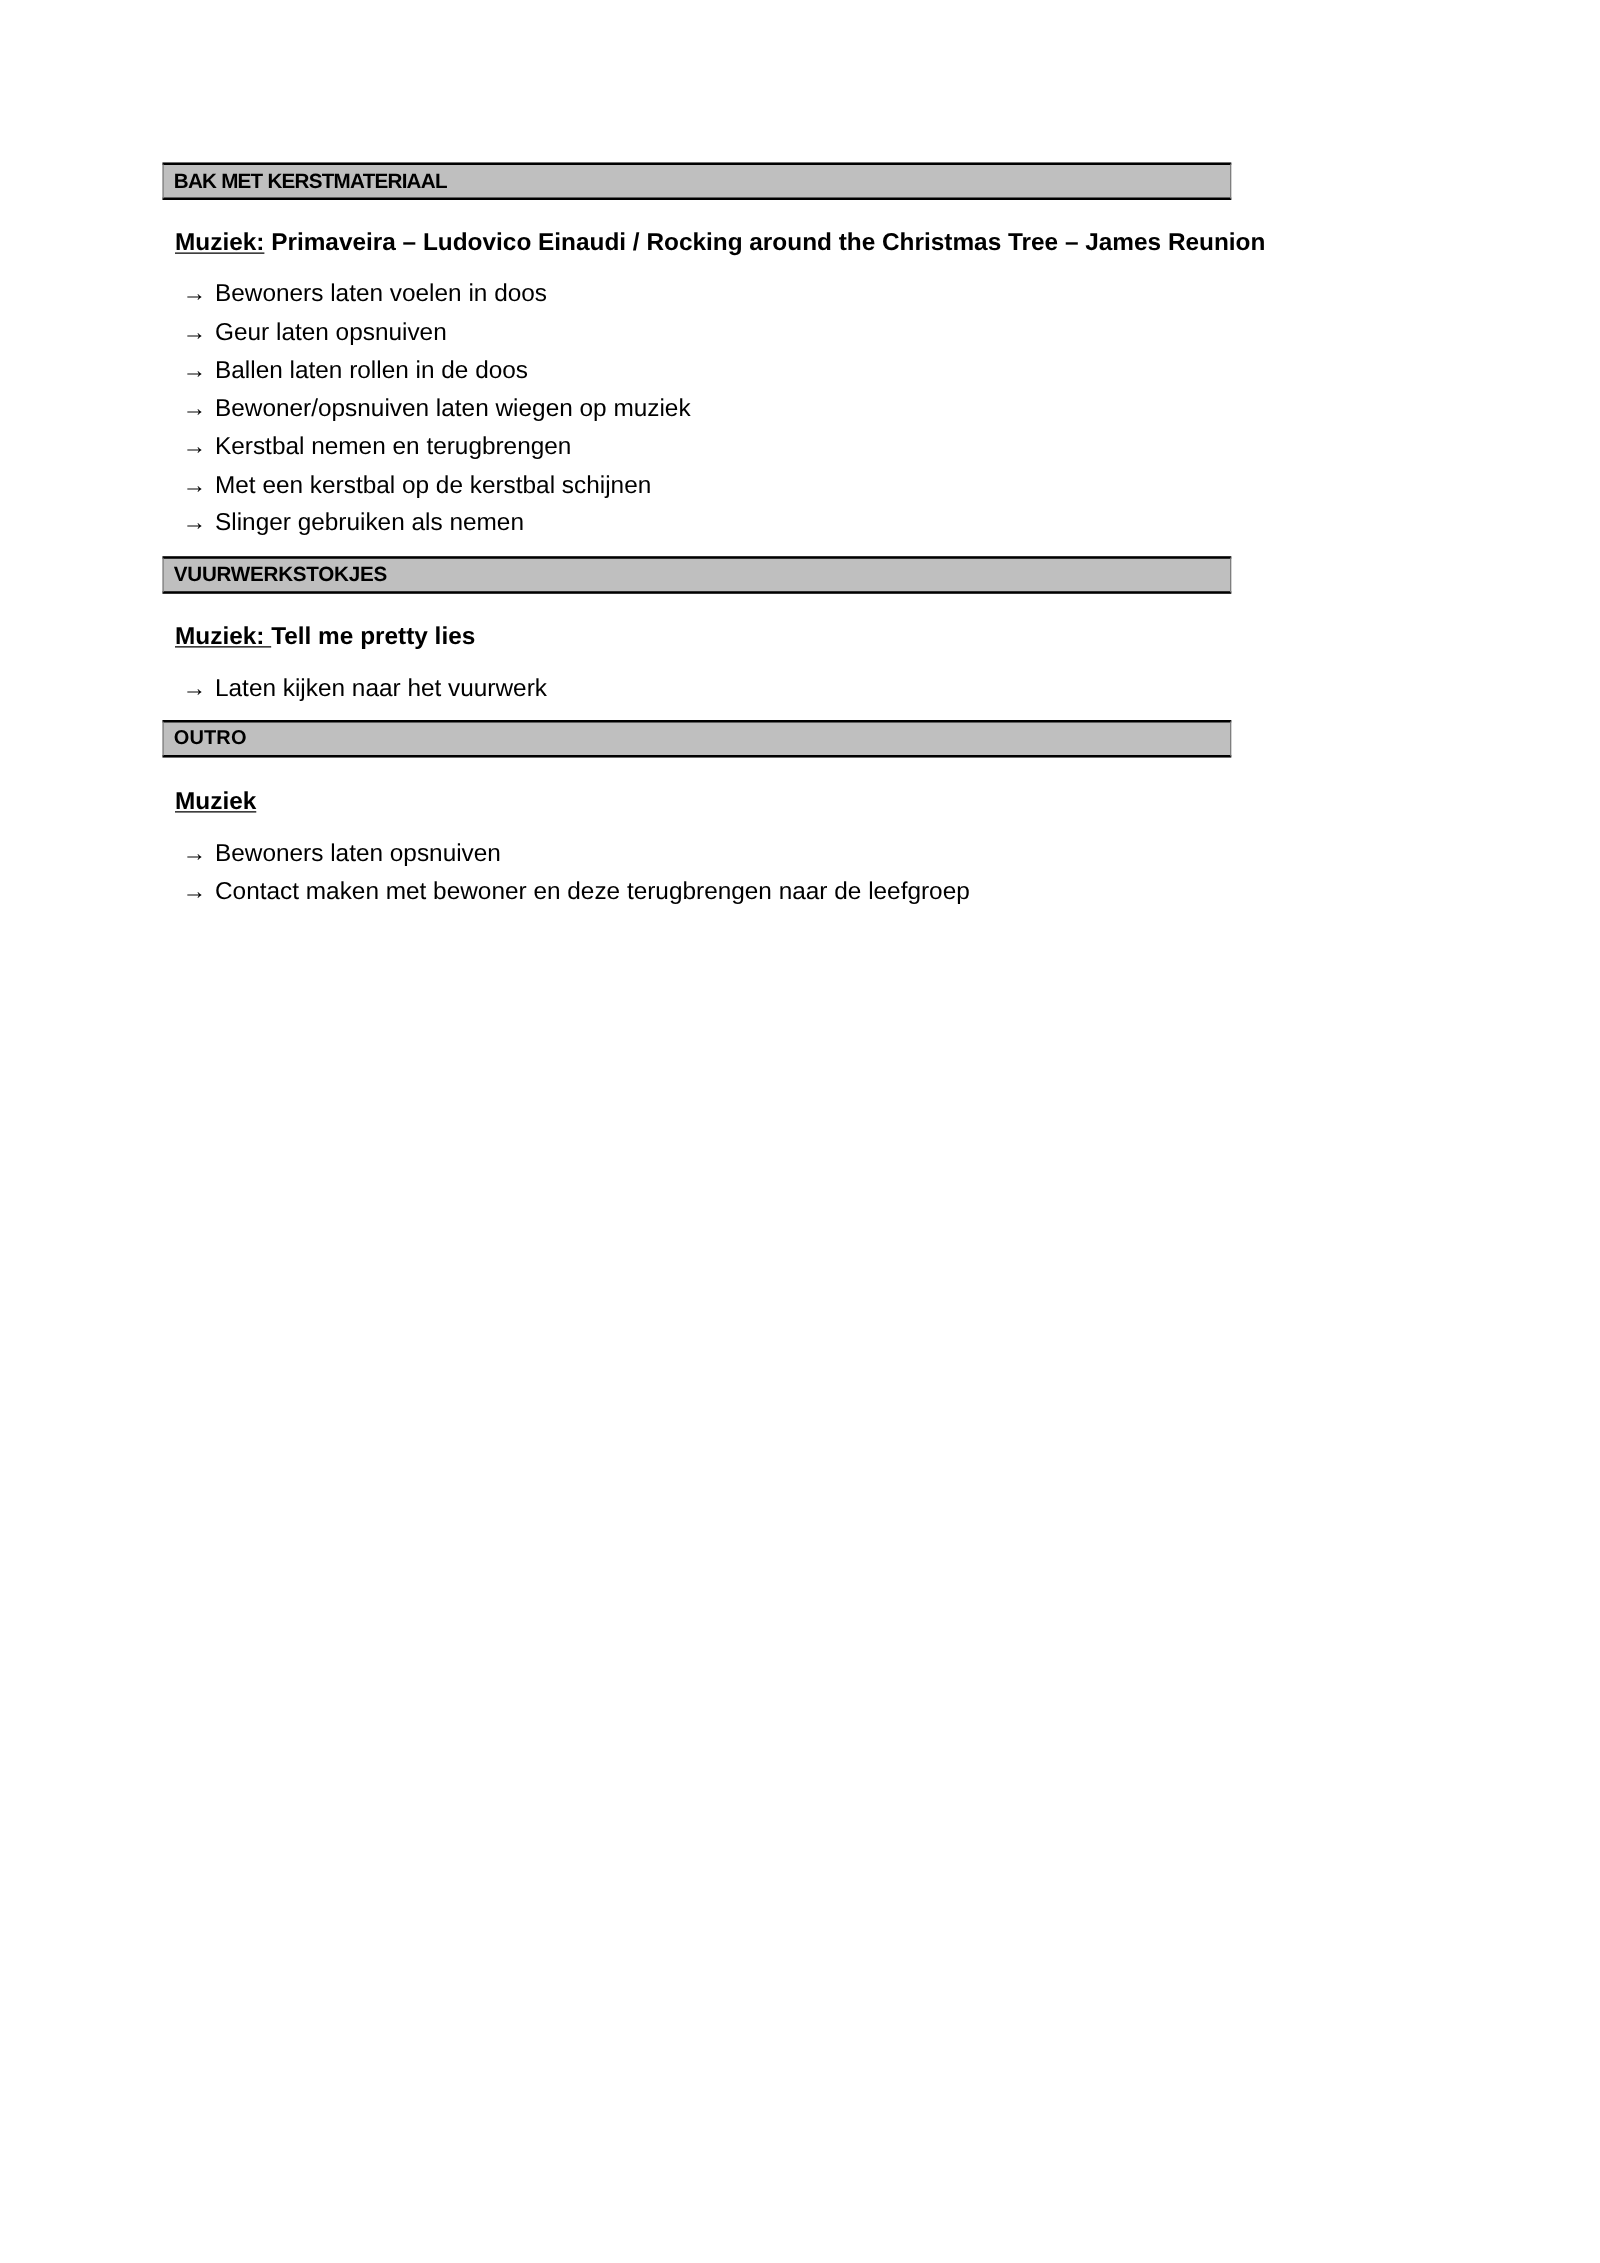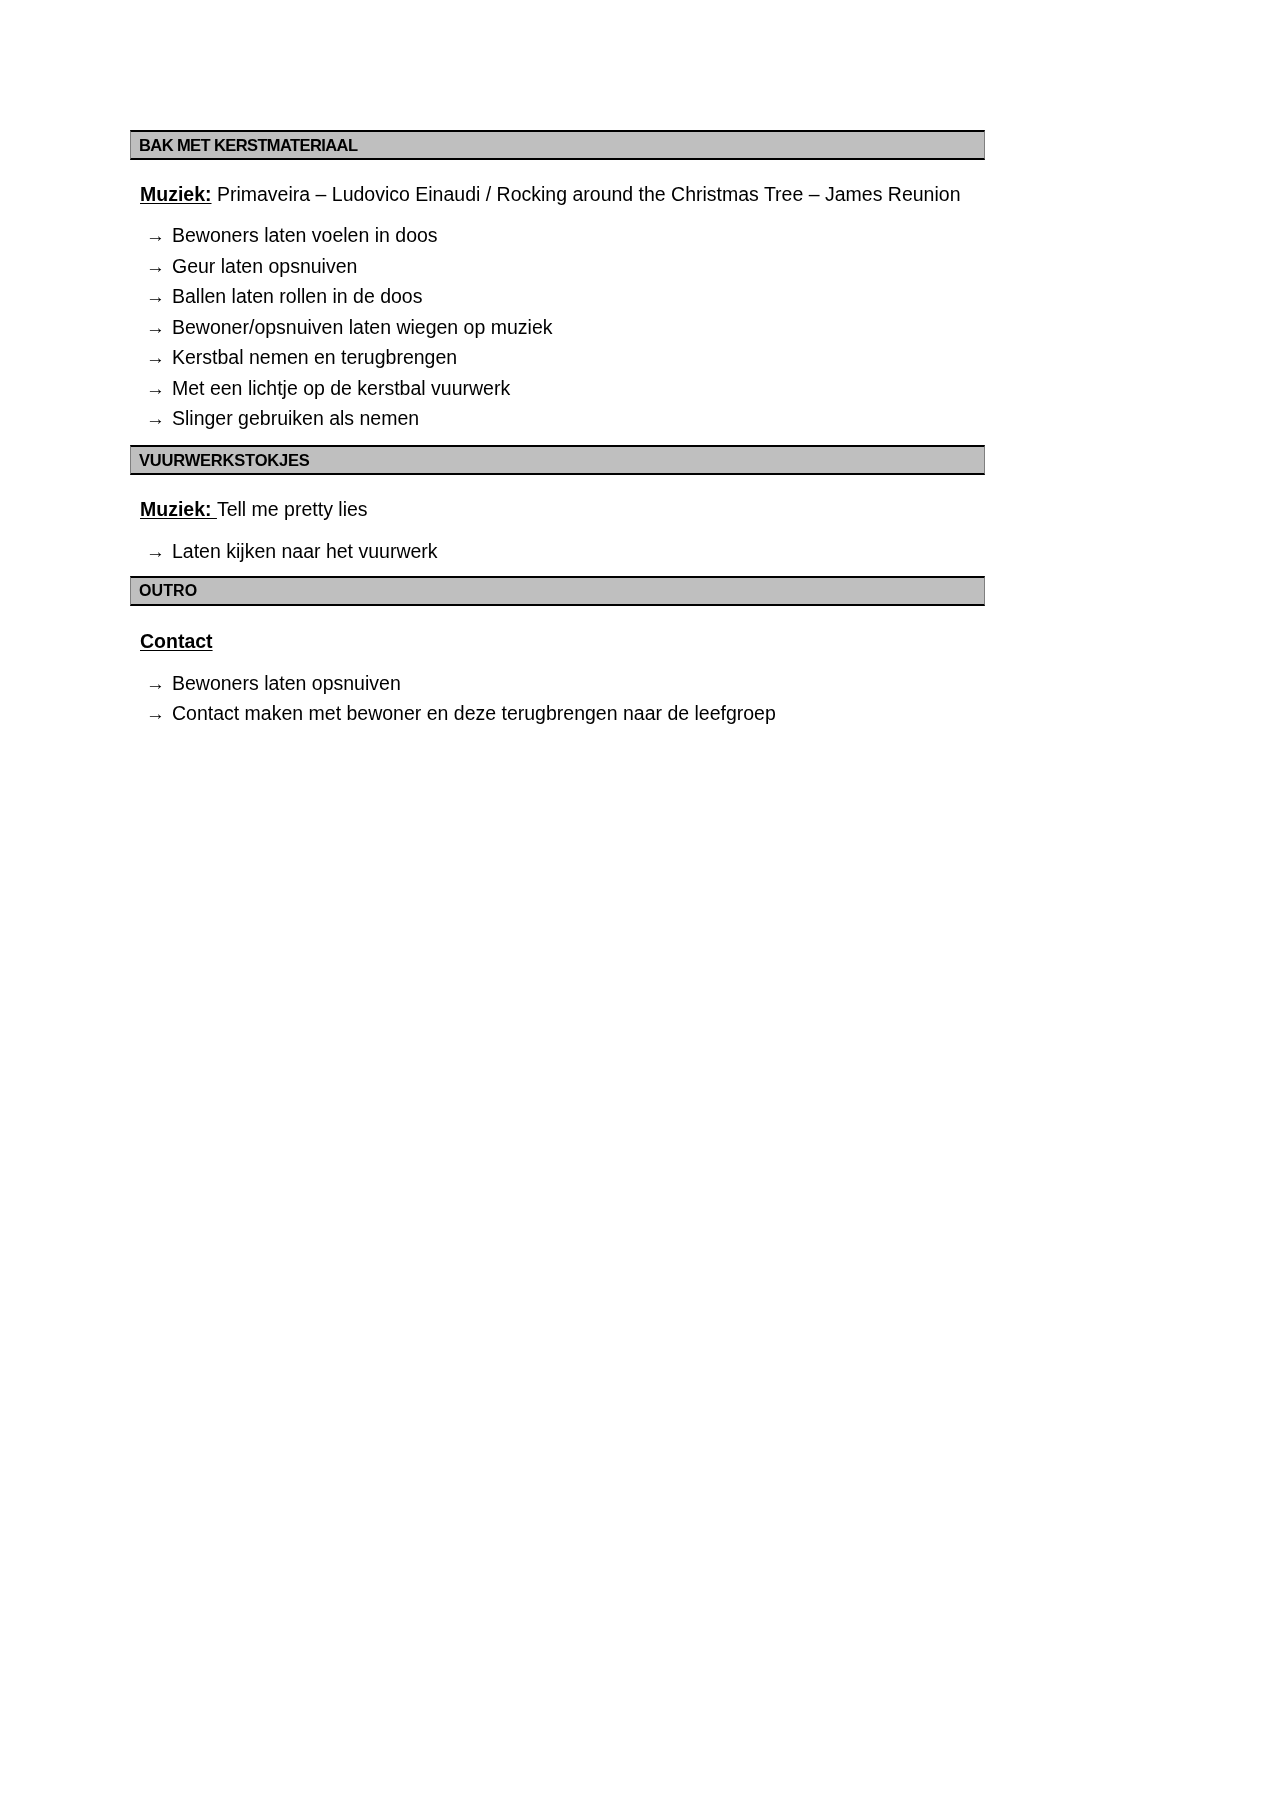--- a/index.html
+++ b/index.html
@@ -65,21 +65,21 @@
     line-height: 1.2;
     margin: 23px 0 0 10px;
     white-space: nowrap;
   }
   .music-label {
     font-weight: bold;
     text-decoration: underline;
     text-underline-offset: 2px;
   }
   .music-value {
-    font-weight: normal;
+    font-weight: bold;
   }
   .music-block {
     margin: 23px 0 0 10px;
   }
   .music-block .music-label {
     display: inline-block;
     font-size: 19.5px;
     line-height: 1.25;
   }
   .music-block .music-sub {
@@ -144,21 +144,21 @@
       <li>
         <span class="arrow-icon">→</span>
         <span class="item-text">Bewoner/opsnuiven laten wiegen op muziek</span>
       </li>
       <li>
         <span class="arrow-icon">→</span>
         <span class="item-text">Kerstbal nemen en terugbrengen</span>
       </li>
       <li>
         <span class="arrow-icon">→</span>
-        <span class="item-text">Met een lichtje op de kerstbal vuurwerk</span>
+        <span class="item-text">Met een kerstbal op de kerstbal schijnen</span>
       </li>
       <li>
         <span class="arrow-icon">→</span>
         <span class="item-text">Slinger gebruiken als nemen</span>
       </li>
     </ul>
 
     <div class="gap-after-list"></div>
 
     <div class="section-bar">
@@ -177,21 +177,21 @@
     </ul>
 
     <div class="gap-small"></div>
 
     <div class="section-bar wide-title">
       <span class="bar-title">OUTRO</span>
     </div>
 
     <div class="music-block">
       <div>
-        <span class="music-label">Contact</span>
+        <span class="music-label">Muziek</span>
       </div>
     </div>
 
     <ul class="arrow-list">
       <li>
         <span class="arrow-icon">→</span>
         <span class="item-text">Bewoners laten opsnuiven</span>
       </li>
       <li>
         <span class="arrow-icon">→</span>

